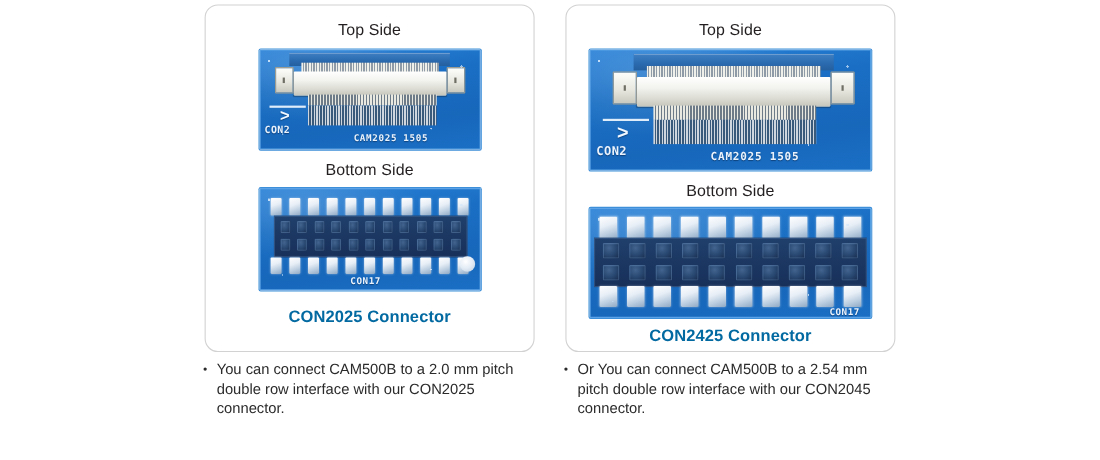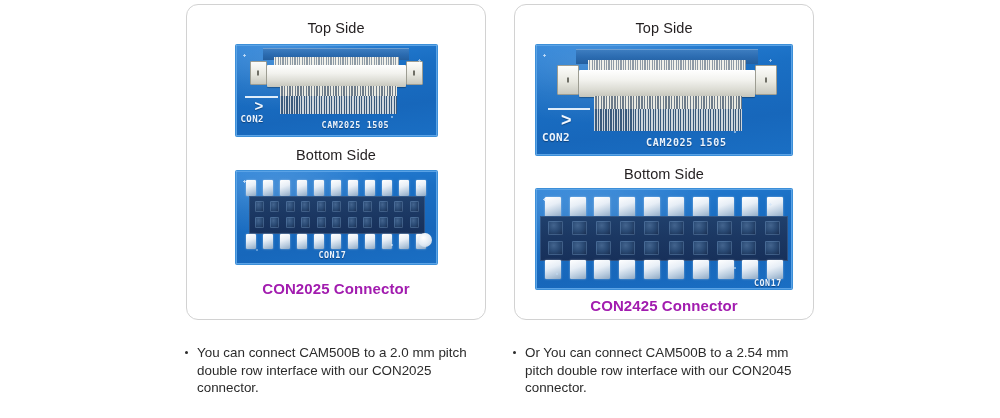--- a/index.html
+++ b/index.html
@@ -37,21 +37,21 @@
     line-height: 1;
   }
   #panel-left .side-heading.top     { margin-top: 16px; }
   #panel-right .side-heading.top    { margin-top: 16px; }
   .side-heading.bottom              { margin-top: 12px; }
 
   .panel-title {
     text-align: center;
     font-size: 15px;
     font-weight: bold;
-    color: #a21caf;
+    color: #0369a1;
     letter-spacing: .1px;
   }
   #panel-left .panel-title  { margin-top: 16px; }
   #panel-right .panel-title { margin-top: 8px; }
 
   .board-wrap { display: flex; justify-content: center; }
   #panel-left  .board-wrap.top    { margin-top: 9px; }
   #panel-right .board-wrap.top    { margin-top: 9px; }
   #panel-left  .board-wrap.bottom { margin-top: 9px; }
   #panel-right .board-wrap.bottom { margin-top: 8px; }
@@ -180,21 +180,21 @@
   }
   .corner-dot {
     position: absolute;
     border-radius: 50%;
     background: radial-gradient(circle at 38% 34%, #ffffff 0%, #e2ebf5 50%, #b9cbdd 100%);
   }
 
   
   .caption {
     position: absolute;
-    top: 344px;
+    top: 327px;
     font-size: 13.4px;
     color: #2b2b2b;
     line-height: 1.32;
   }
   #caption-left  { left: 183px; width: 300px; }
   #caption-right { left: 511px; width: 300px; }
   .caption .bullet-row {
     position: relative;
     padding-left: 14px;
   }

